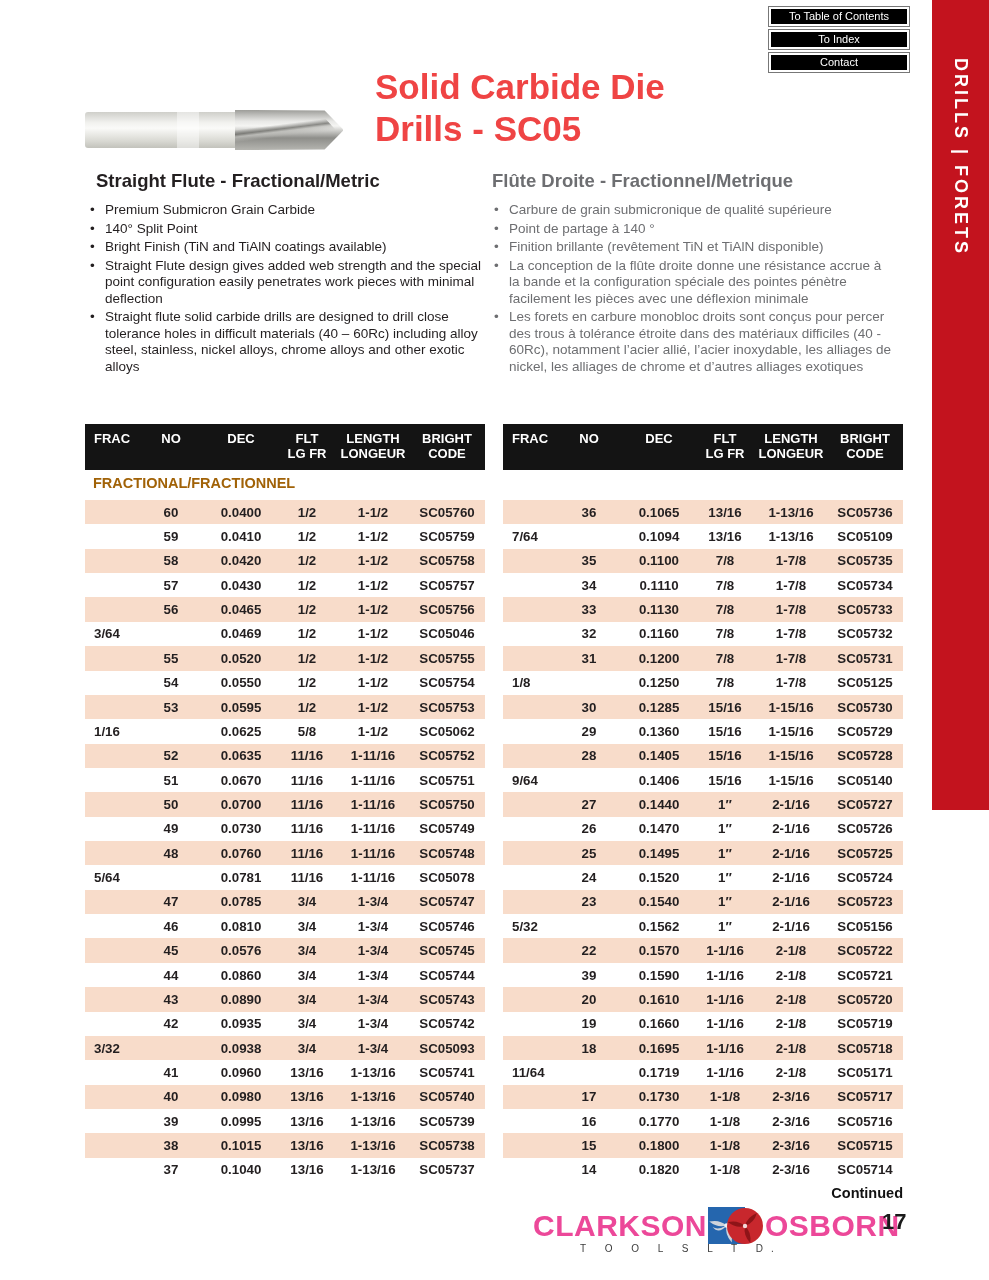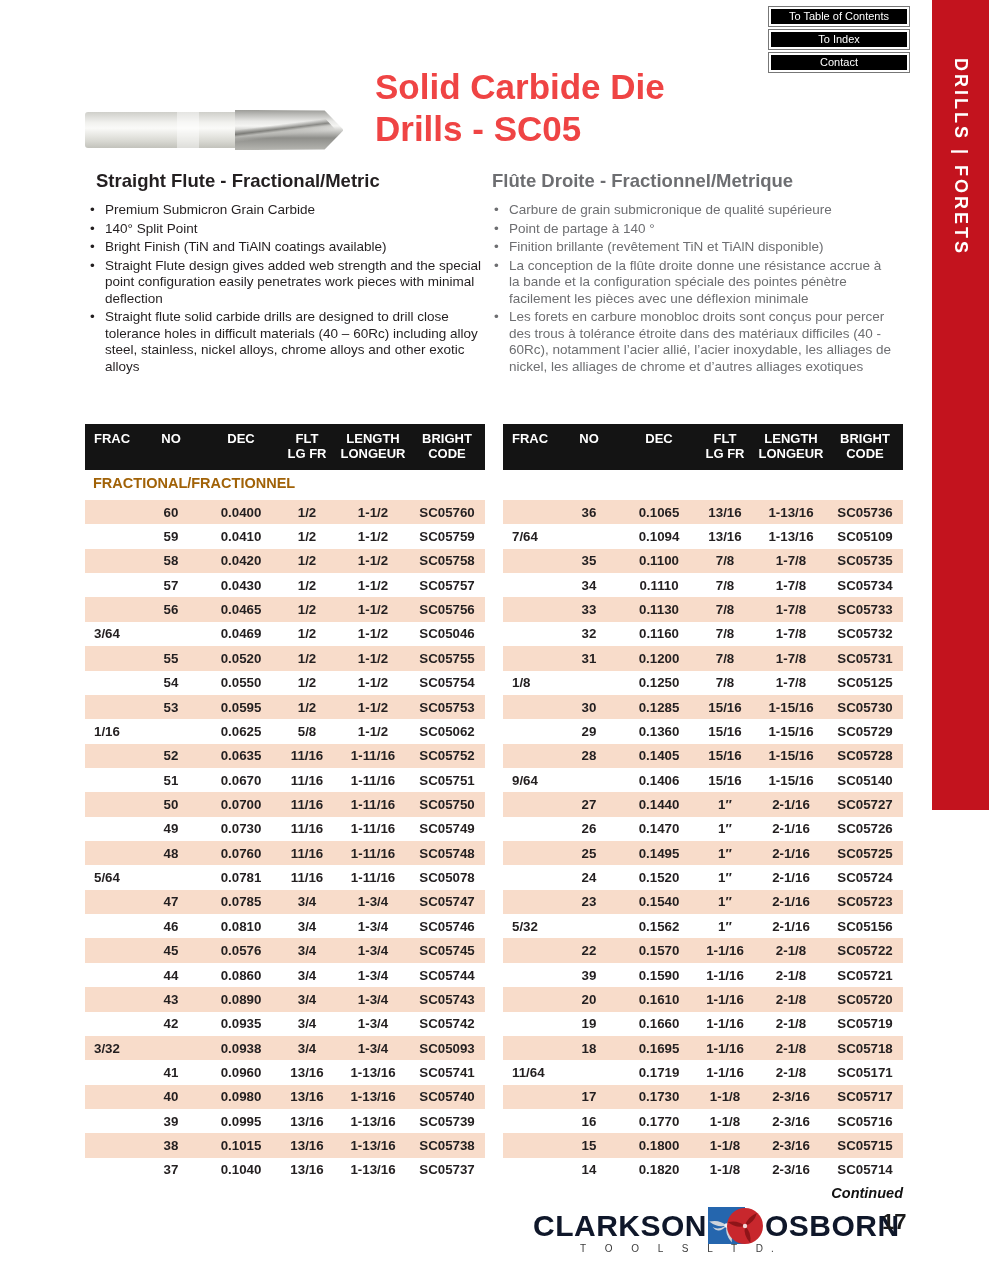--- a/index.html
+++ b/index.html
@@ -55,23 +55,23 @@
   .section-label{position:absolute;top:51px;left:8px;font-size:14.5px;font-weight:bold;color:#a16207;}
   .rows{position:absolute;top:76px;left:0;width:100%;font-weight:bold;}
   .trow{display:grid;grid-template-columns:13% 17% 18% 15% 18% 19%;height:24.36px;
         align-items:center;font-size:13.3px;}
   .trow:nth-child(odd){background:#f8dcca;}
   .tcell{text-align:center;}
   .tcell.c0{text-align:left;padding-left:9px;}
 
   
   .continued{position:absolute;top:1185px;left:503px;width:400px;text-align:right;
-             font-weight:bold;font-size:14.5px;color:#111;font-style:italic;}
+             font-weight:bold;font-size:14.5px;color:#111;}
   .footer-brand{position:absolute;top:1207px;left:533px;display:flex;align-items:center;}
-  .brand-word{font-size:30px;font-weight:bold;color:#0f172a;letter-spacing:.5px;}
+  .brand-word{font-size:30px;font-weight:bold;color:#ec4899;letter-spacing:.5px;}
   .logo-mark{position:relative;width:56px;height:38px;margin:0 1px;}
   .footer-sub{position:absolute;top:1243px;left:580px;font-size:10px;color:#3c3c3c;
               letter-spacing:8px;white-space:nowrap;}
   .page-num{position:absolute;top:1209px;left:882px;font-size:22px;font-weight:bold;color:#1a1a1a;}
 </style>
 </head>
 <body>
 
 <div class="page">
 

